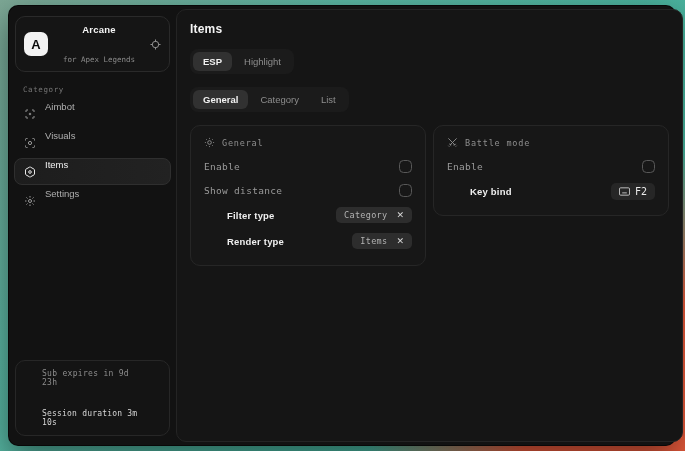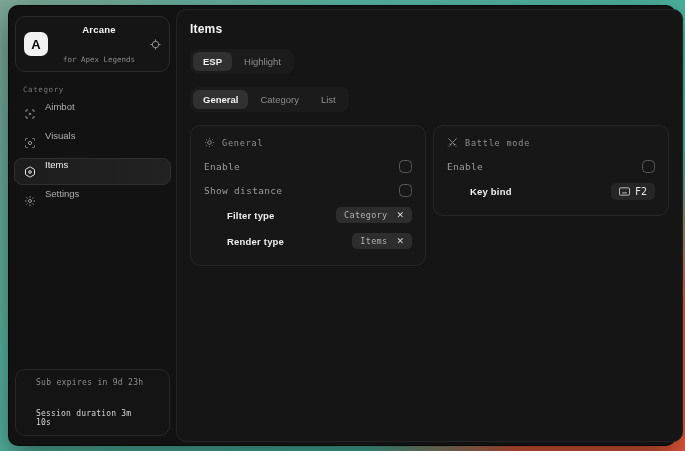--- a/index.html
+++ b/index.html
@@ -46,21 +46,21 @@
   }
   .nav-item .nicon { display:flex; align-items:center; color:#9a9a9a; }
   .nav-item.selected {
     background:linear-gradient(90deg,#1d1d1d 0%, #222 100%);
     border-color:#2f2f2f; color:#f2f2f2;
   }
   .nav-item.selected .nicon { color:#e8e8e8; }
   .side-spacer { flex:1; }
   .side-foot {
     margin:0 6px 4px 6px; border:1px solid #272727; border-radius:10px;
-    padding:8px 20px; font-family:"DejaVu Sans Mono", monospace; background:#141414;
+    padding:8px 26px; font-family:"DejaVu Sans Mono", monospace; background:#141414;
   }
   .foot-line1 { color:#8d8d8d; font-size:8px; letter-spacing:0.3px; }
   .foot-line2 { color:#d6d6d6; font-size:8px; letter-spacing:0.2px; margin-top:22px; }
   
   .main {
     flex:1; margin:3px 4px 3px 0; background:#151515;
     border:1px solid #242424; border-radius:10px; padding:12px 13px;
     display:flex; flex-direction:column;
   }
   .page-title { color:#f4f4f4; font-size:12px; font-weight:700; letter-spacing:0.2px; }

